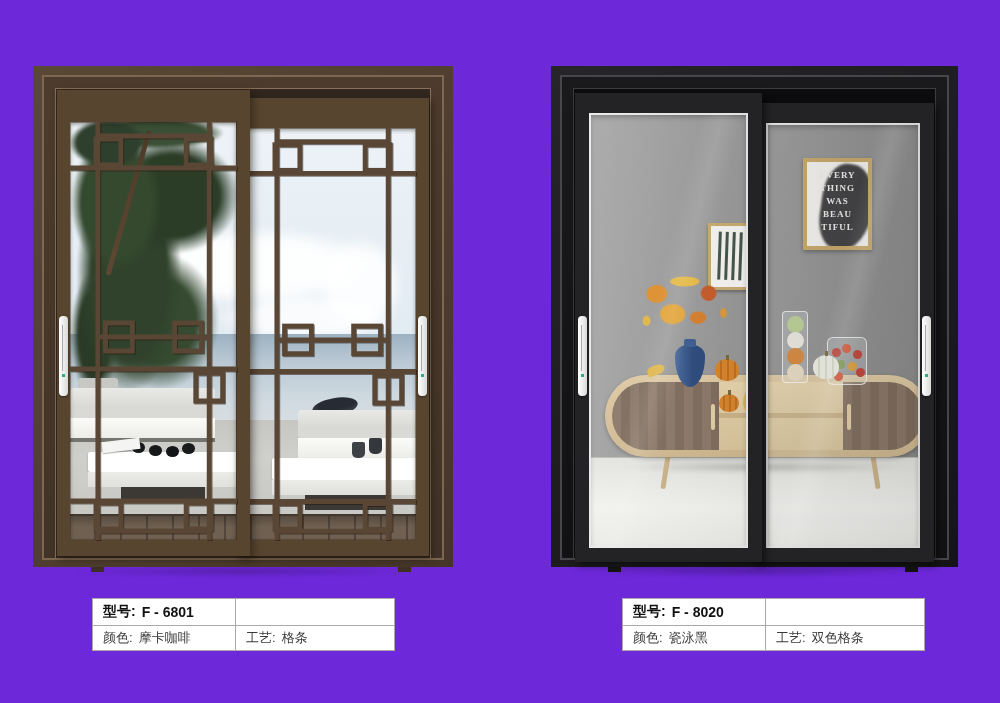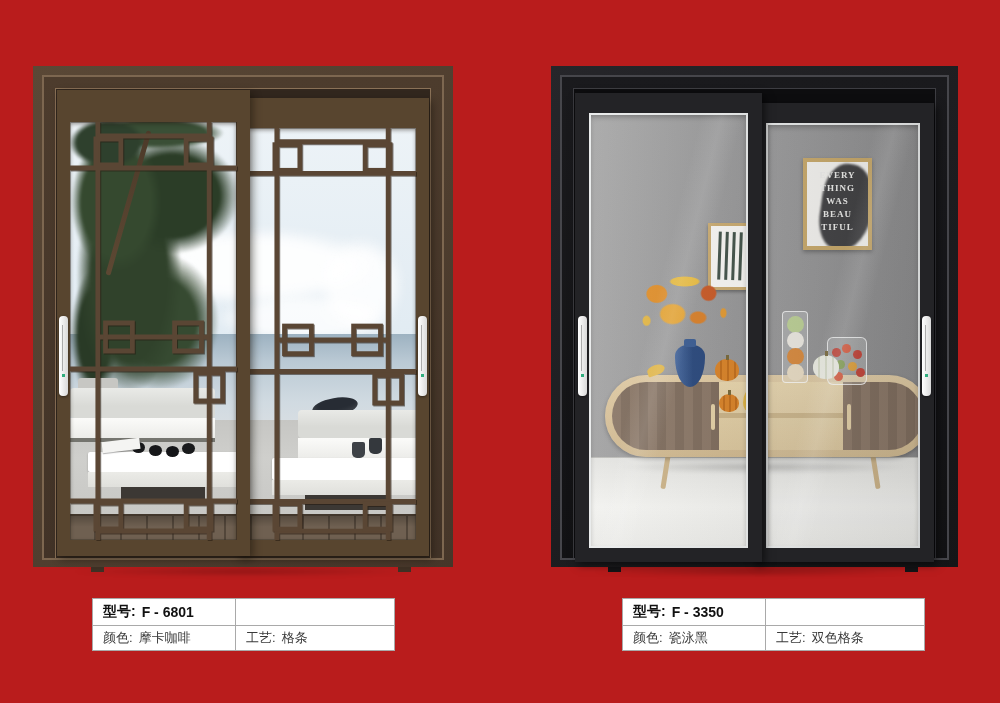--- a/index.html
+++ b/index.html
@@ -1,16 +1,16 @@
 <!DOCTYPE html>
 <html><head>
 <meta charset="utf-8">
 <style>
   html,body{margin:0;padding:0;background:#fff;font-family:"Liberation Sans", sans-serif;}
-  #stage{position:relative;width:1000px;height:703px;background:#b91c1c;overflow:hidden;}
+  #stage{position:relative;width:1000px;height:703px;background:#6d28d9;overflow:hidden;}
   #stage *, #stage *::before, #stage *::after{box-sizing:border-box;}
 
   .product{position:absolute;top:66px;}
   #product-1{left:33px;width:420px;height:637px;}
   #product-2{left:551px;width:407px;height:637px;}
 
   
   .door{position:absolute;left:0;top:0;z-index:2;}
   #product-1 .door{width:420px;height:501px;}
   #product-2 .door{width:407px;height:501px;}
@@ -364,21 +364,21 @@
       </div>
 
       <div class="handle" id="h2-l"></div>
       <div class="handle" id="h2-r"></div>
     </div>
 
     <div class="spec">
       <div class="row r1">
         <div class="cell c1">
           <span class="lbl">型号:</span>
-          <span>F - 3350</span>
+          <span>F - 8020</span>
         </div>
         <div class="cell c2"></div>
       </div>
       <div class="row r2">
         <div class="cell c1">
           <span class="lbl">颜色:</span>
           <span>瓷泳黑</span>
         </div>
         <div class="cell c2">
           <span class="lbl">工艺:</span>

